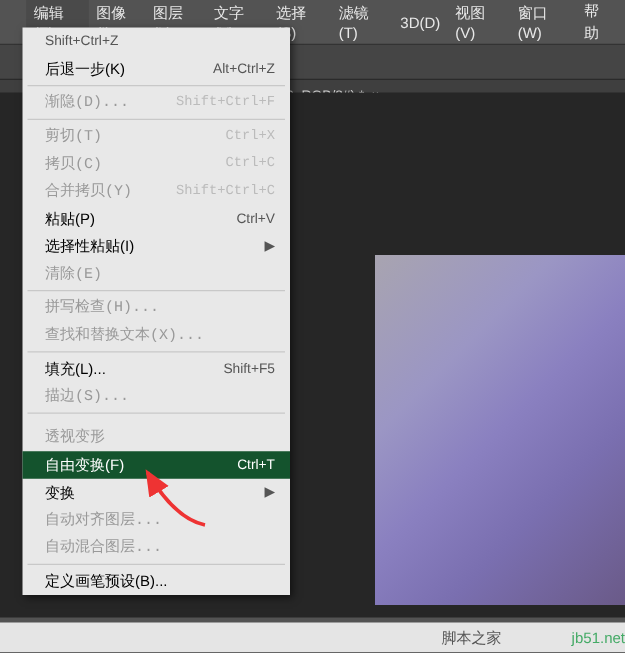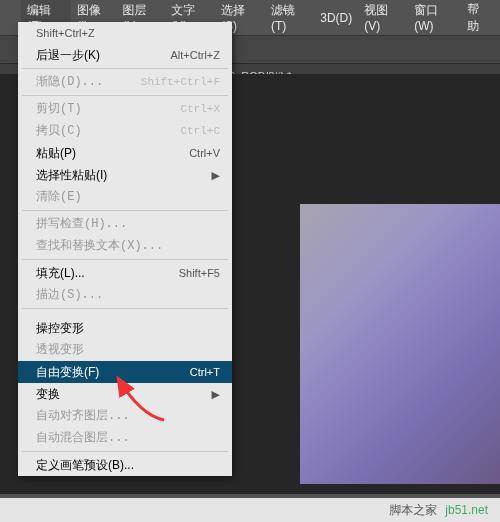--- a/index.html
+++ b/index.html
@@ -10,28 +10,28 @@
 .menubar .item.active { background: #4a4a4a; }
 .toolbar { height: 28px; background: #454545; border-bottom: 1px solid #2a2a2a; }
 .tabbar { height: 24px; background: #3f3f3f; display: flex; align-items: center; padding-left: 120px; color: #ccc; font-size: 11px; }
 .tabbar .tab { padding: 4px 8px; display: flex; align-items: center; gap: 6px; }
 .tabbar .close { font-size: 10px; }
 .canvas-area { position: absolute; top: 74px; left: 0; right: 0; bottom: 28px; background: #262626; }
 .canvas { position: absolute; top: 130px; left: 300px; width: 200px; height: 280px; background: linear-gradient(135deg, #a8a4b0 0%, #9b96c4 30%, #8a80c0 50%, #7a6fb0 70%, #6a5a88 100%); }
 .dropdown { position: absolute; top: 22px; left: 18px; width: 214px; background: #e8e8e8; color: #000; box-shadow: 2px 2px 6px rgba(0,0,0,0.5); z-index: 100; }
 .dropdown .mi { display: flex; justify-content: space-between; padding: 3px 12px 3px 18px; font-size: 12px; line-height: 16px; cursor: default; }
 .dropdown .mi.disabled { color: #999; font-family: Liberation Mono, monospace; }
-.dropdown .mi.sel { background: #0c4a6e; color: #fff; }
+.dropdown .mi.sel { background: #14532d; color: #fff; }
 .dropdown .mi .sub { font-size: 11px; color: #555; }
 .dropdown .mi.sel .sub { color: #fff; }
 .dropdown .mi.disabled .sub { color: #bbb; }
 .dropdown hr { border: none; border-top: 1px solid #c8c8c8; margin: 2px 4px; }
 .arrow { position: absolute; top: 370px; left: 110px; z-index: 200; pointer-events: none; }
 .arrow svg { width: 60px; height: 55px; }
-.footer { position: absolute; bottom: 0; left: 0; right: 0; height: 24px; background: rgba(255,255,255,0.85); display: flex; justify-content: flex-end; align-items: center; padding-right: 12px; color: #555; font-size: 12px; }
+.footer { position: absolute; bottom: 0; left: 0; right: 0; height: 24px; background: rgba(255,255,255,0.85); display: flex; justify-content: flex-end; align-items: center; padding-right: 0; color: #555; font-size: 12px; gap: 48px; }
 .footer .url { color: #4a6; margin-left: 8px; }
 </style>
 </head>
 <body>
 
 <div class="menubar">
   <div class="spacer"></div>
   <div class="item active">编辑(E)</div>
   <div class="item">图像(I)</div>
   <div class="item">图层(L)</div>
@@ -72,20 +72,24 @@
     </div>
     <hr>
     <div class="mi disabled">
       <span>剪切(T)</span>
       <span class="sub">Ctrl+X</span>
     </div>
     <div class="mi disabled">
       <span>拷贝(C)</span>
       <span class="sub">Ctrl+C</span>
     </div>
+    <div class="mi disabled">
+      <span>合并拷贝(Y)</span>
+      <span class="sub">Shift+Ctrl+C</span>
+    </div>
     <div class="mi">
       <span>粘贴(P)</span>
       <span class="sub">Ctrl+V</span>
     </div>
     <div class="mi">
       <span>选择性粘贴(I)</span>
       <span class="sub">▶</span>
     </div>
     <div class="mi disabled">
       <span>清除(E)</span>
@@ -104,24 +108,20 @@
     <div class="mi">
       <span>填充(L)...</span>
       <span class="sub">Shift+F5</span>
     </div>
     <div class="mi disabled">
       <span>描边(S)...</span>
       <span class="sub"></span>
     </div>
     <hr>
     <div class="mi disabled">
-    </div>
-    <div class="mi">
-      <span>操控变形</span>
-      <span class="sub"></span>
     </div>
     <div class="mi disabled">
       <span>透视变形</span>
       <span class="sub"></span>
     </div>
     <div class="mi sel">
       <span>自由变换(F)</span>
       <span class="sub">Ctrl+T</span>
     </div>
     <div class="mi">

